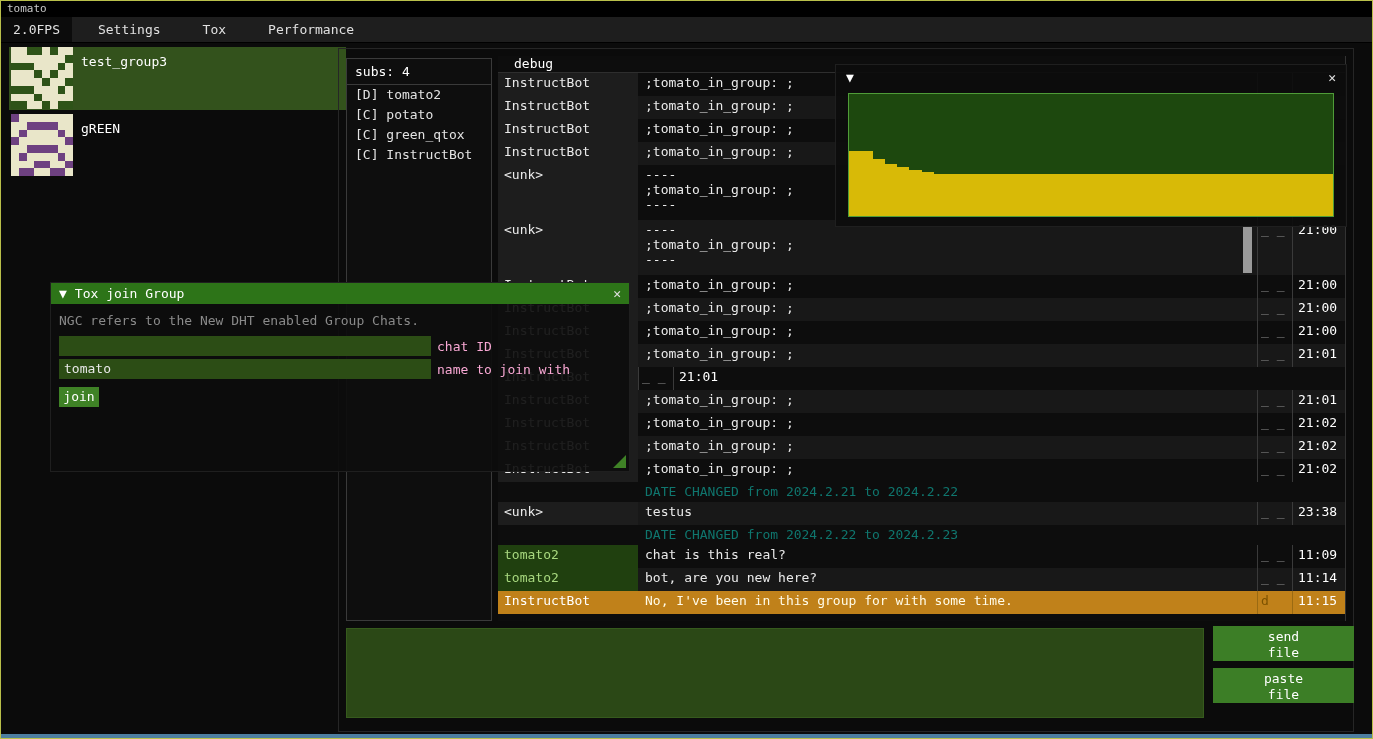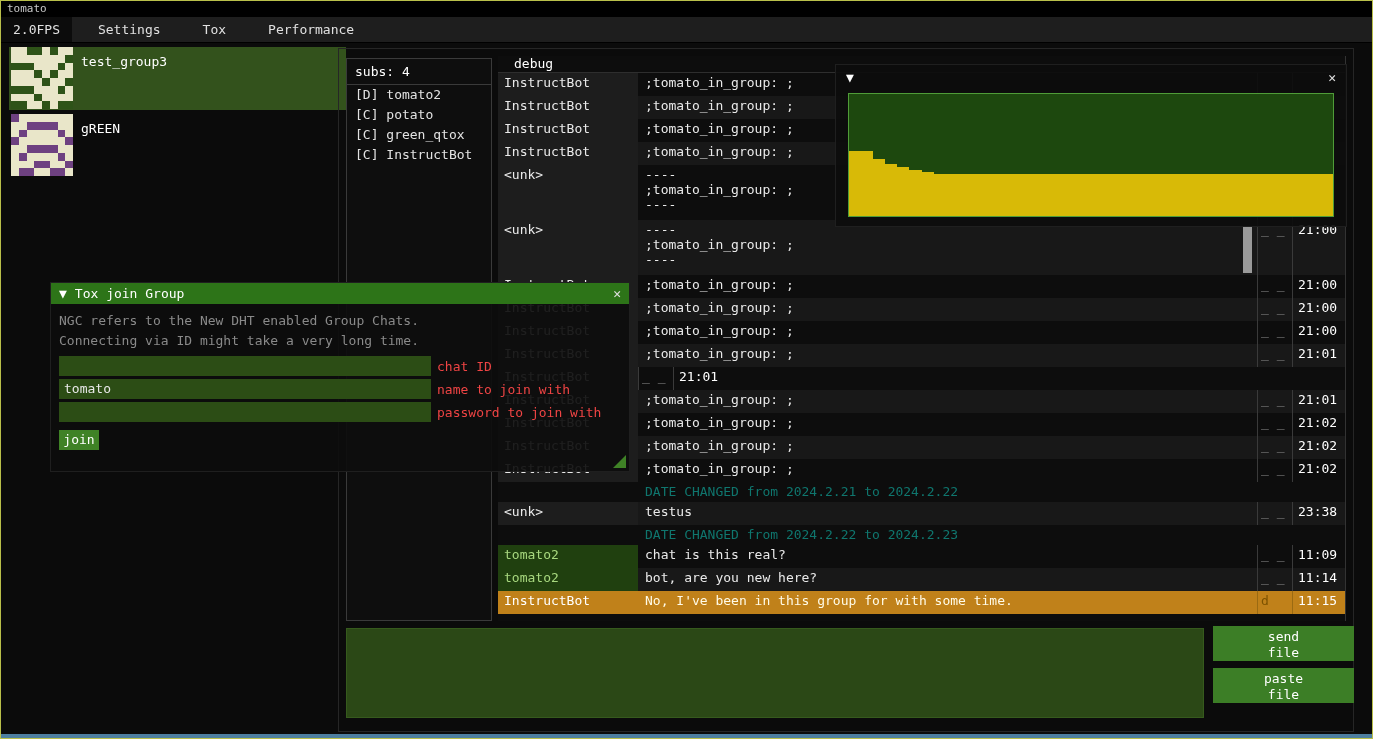--- a/index.html
+++ b/index.html
@@ -81,21 +81,21 @@
   .bar { flex:1 0 auto; }
 
   .join { position:absolute; left:50px; top:282px; width:578px; height:188px;
           background:rgba(13,13,13,0.92); outline:1px solid #1f1f1f; z-index:30; }
   .join-title { height:21px; background:#2d7418; display:flex; align-items:center; gap:8px;
                 padding:0 8px; font-size:13px; color:#fff; }
   .join-info { padding:7px 8px 2px; color:#8a8a8a; font-size:13px; line-height:20px; }
   .field-row { display:flex; align-items:center; margin:3px 8px; height:20px; }
   .field-input { width:372px; height:20px; background:#2c4d15; color:#e8e8e8; font-size:13px;
                  line-height:20px; padding:0 5px; overflow:hidden; }
-  .field-label { margin-left:6px; color:#ef4444; font-size:13px; white-space:nowrap; }
+  .field-label { margin-left:6px; color:#f9a8d4; font-size:13px; white-space:nowrap; }
   .join-btn { margin:8px; width:40px; height:20px; background:#3f8226; color:#fff; font-size:13px;
               line-height:20px; text-align:center; }
   .join-resize { position:absolute; right:3px; bottom:3px; width:0; height:0;
                  border-left:13px solid transparent; border-bottom:13px solid #3f8226; }
 </style>
 </head>
 <body>
 
 <div class="app">
 
@@ -450,34 +450,29 @@
   </div>
 
   <div class="join">
     <div class="join-title">
       <span>▼</span>
       <span>Tox join Group</span>
       <span class="win-close">✕</span>
     </div>
     <div class="join-info">
       <div>NGC refers to the New DHT enabled Group Chats.</div>
-      <div>Connecting via ID might take a very long time.</div>
     </div>
     <div id="join-fields">
         <div class="field-row">
           <div class="field-input"></div>
           <div class="field-label">chat ID</div>
         </div>
         <div class="field-row">
           <div class="field-input">tomato</div>
           <div class="field-label">name to join with</div>
         </div>
-        <div class="field-row">
-          <div class="field-input"></div>
-          <div class="field-label">password to join with</div>
-        </div>
       </div>
     <div class="join-btn">join</div>
     <div class="join-resize"></div>
   </div>
 
   <div class="bottom-strip"></div>
 </div>
 
 </body></html>

